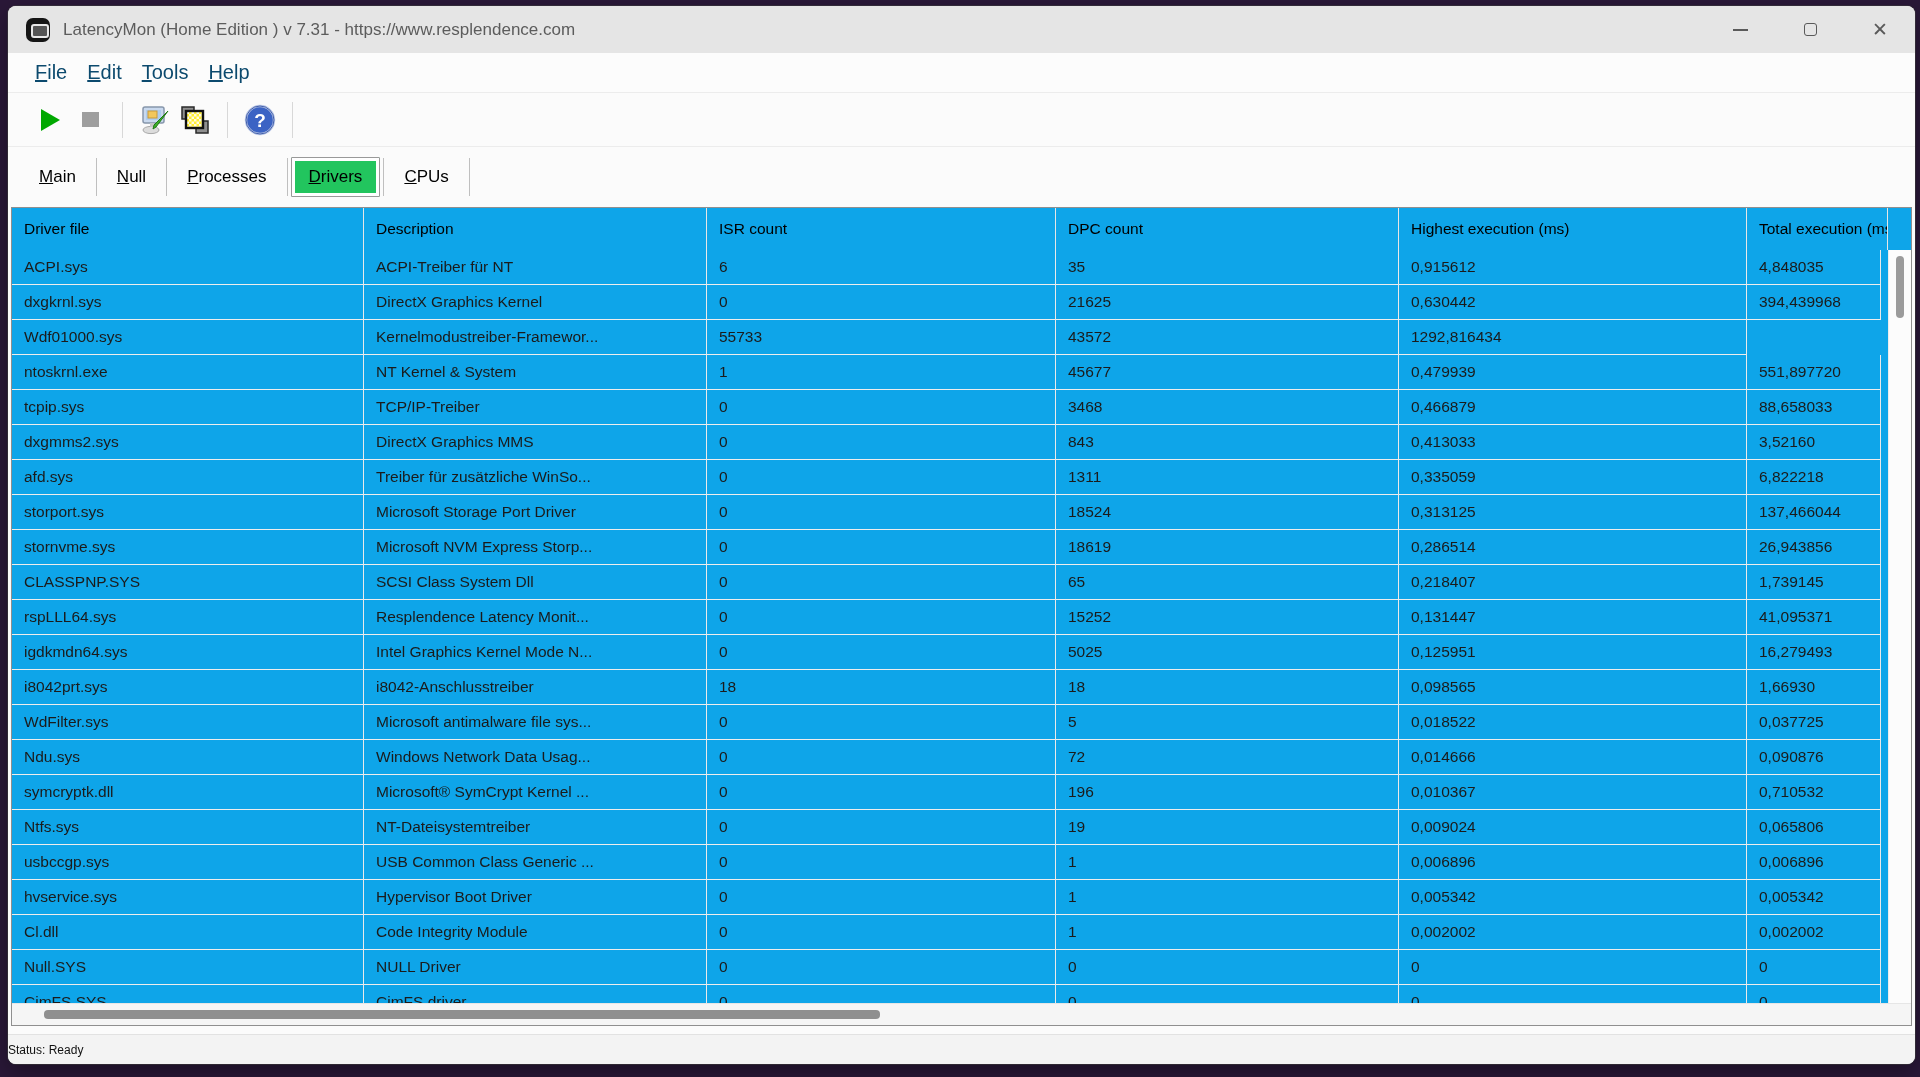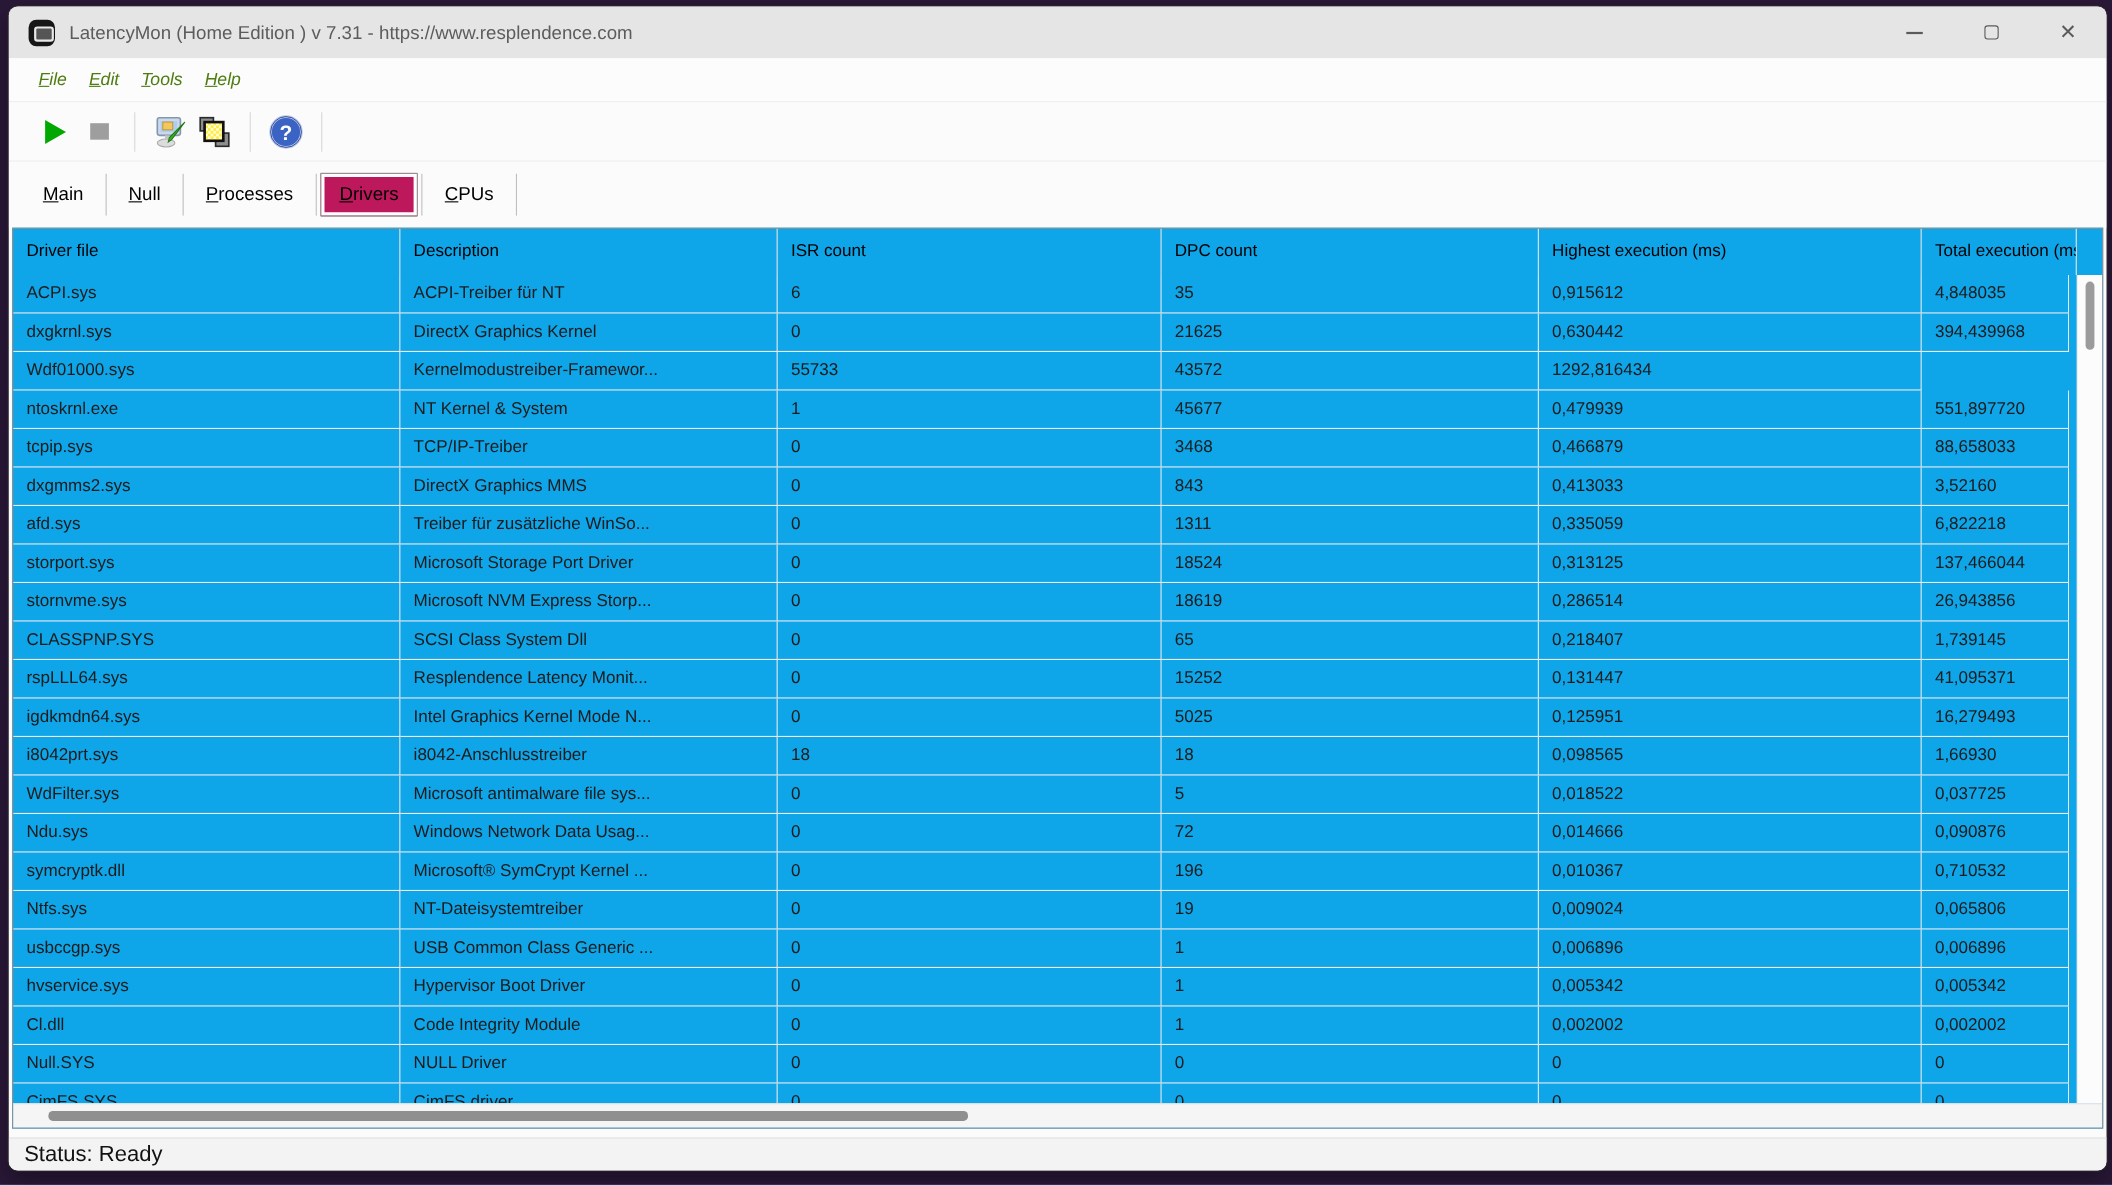--- a/index.html
+++ b/index.html
@@ -21,48 +21,48 @@
   .app-icon { width:24px; height:24px; background:#161616; border-radius:7px; position:relative; flex:0 0 auto; }
   .app-icon::before { content:""; position:absolute; left:5px; top:6px; width:14px; height:10px; border:2px solid #e8e8e8; border-radius:3px; background:#555; }
   .title-text { color:#5c5c5c; font-size:17px; margin-left:13px; white-space:nowrap; }
   .win-controls { margin-left:auto; display:flex; height:100%; }
   .win-btn { width:70px; height:100%; display:flex; align-items:center; justify-content:center; }
   .glyph-min { width:15px; height:2px; background:#5a5a5a; }
   .glyph-max { width:13px; height:13px; border:1.6px solid #5a5a5a; border-radius:3px; }
   .glyph-close { font-size:19px; color:#5a5a5a; line-height:1; }
   
   .menubar { flex:0 0 40px; background:#fcfcfc; display:flex; align-items:center; padding-left:17px; border-bottom:1px solid #ececec; }
-  .menu-item { font-size:16px; color:#4d7c0f; padding:5px 10px;font-style:italic; }
+  .menu-item { font-size:20px; color:#0c4a6e; padding:5px 10px; }
   .menu-item::first-letter { text-decoration:underline; }
   
   .toolbar { flex:0 0 54px; background:#fbfbfb; display:flex; align-items:center; padding-left:22px; border-bottom:1px solid #ececec; }
   .tool-sep { width:1px; height:36px; background:#d8d8d8; margin:0 12px; }
   .tbtn { display:flex; align-items:center; justify-content:center; width:40px; height:40px; }
   .play-glyph { width:0; height:0; border-left:19px solid #00a800; border-top:11px solid transparent; border-bottom:11px solid transparent; }
   .stop-glyph { width:17px; height:15px; background:#9e9e9e; }
   
   .tabbar { flex:0 0 60px; background:#fbfbfb; display:flex; align-items:center; padding-left:14px; }
   .tab { font-size:17px; color:#000; padding:9px 17px; white-space:nowrap; }
   .tab::first-letter { text-decoration:underline; }
-  .tab.selected { border:1px solid #999; background:#be185d; box-shadow:inset 0 0 0 3px #ffffff; border-radius:1px; }
+  .tab.selected { border:1px solid #999; background:#22c55e; box-shadow:inset 0 0 0 3px #ffffff; border-radius:1px; }
   .tab-sep { width:1px; height:38px; background:#bfbfbf; margin:0 3px; }
   
   :root { --cols: 352px 343px 349px 343px 348px 1fr; }
   .table-area { flex:1 1 auto; margin:0 3px 8px 3px; border:1px solid #8f8f8f; background:#0ea5e9; display:flex; flex-direction:column; min-height:0; position:relative; }
   .header-row { flex:0 0 42px; display:grid; grid-template-columns:var(--cols); margin-right:23px; }
   .hcell { display:flex; align-items:center; padding-left:12px; font-size:15.5px; color:#000; border-right:1px solid #e6e6e6; white-space:nowrap; overflow:hidden; }
   .rows { flex:1 1 auto; overflow:hidden; margin-right:30px; }
   .row { display:grid; grid-template-columns:var(--cols); height:35px; }
   .cell { display:flex; align-items:center; padding-left:12px; font-size:15.5px; color:#1b1b1b; border-right:1px solid #eaeaea; border-bottom:1px solid #ededed; white-space:nowrap; overflow:hidden; }
   .vscroll { position:absolute; top:42px; right:0; bottom:22px; width:23px; background:#fcfcfc; border-left:1px solid #ececec; }
   .vthumb { position:absolute; top:6px; left:7px; width:8px; height:62px; background:#9b9b9b; border-radius:4px; }
   .hscroll { flex:0 0 22px; background:#f5f5f5; border-top:1px solid #e6e6e6; position:relative; }
   .hthumb { position:absolute; top:6px; left:32px; width:44%; height:9px; background:#8f8f8f; border-radius:4px; }
   
-  .statusbar { flex:0 0 30px; background:#f3f3f3; border-top:1px solid #e2e2e2; display:flex; align-items:center; padding-left:14px; font-size:20px; color:#111; }
+  .statusbar { flex:0 0 30px; background:#f3f3f3; border-top:1px solid #e2e2e2; display:flex; align-items:center; font-size:12px; color:#111; }
 </style>
 </head>
 <body>
 
 <div class="window">
 
   <div class="titlebar">
     <div class="app-icon"></div>
     <div class="title-text">LatencyMon  (Home Edition )  v 7.31 - https://www.resplendence.com</div>
     <div class="win-controls">

